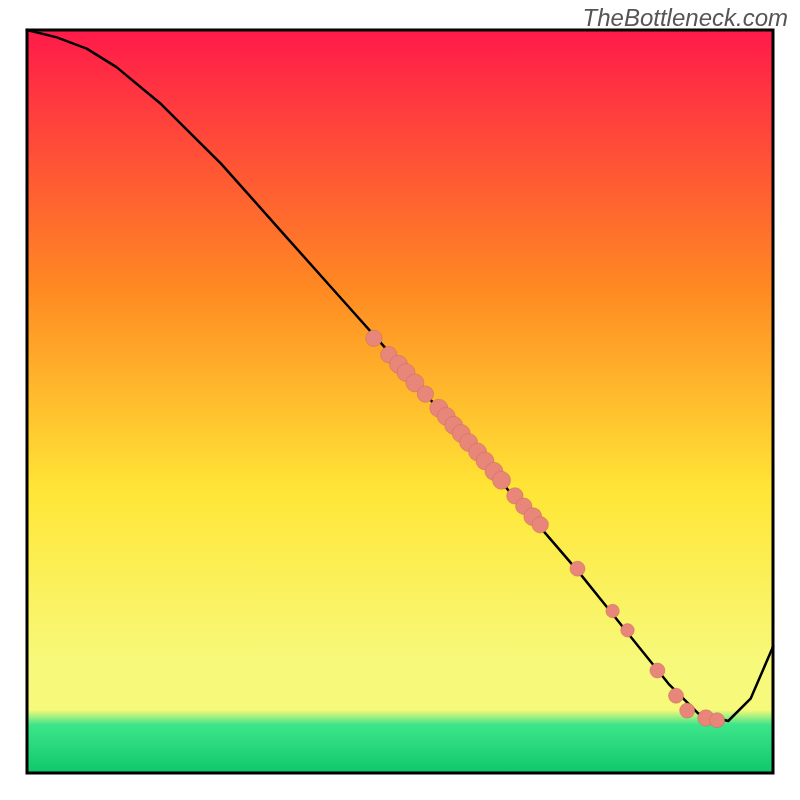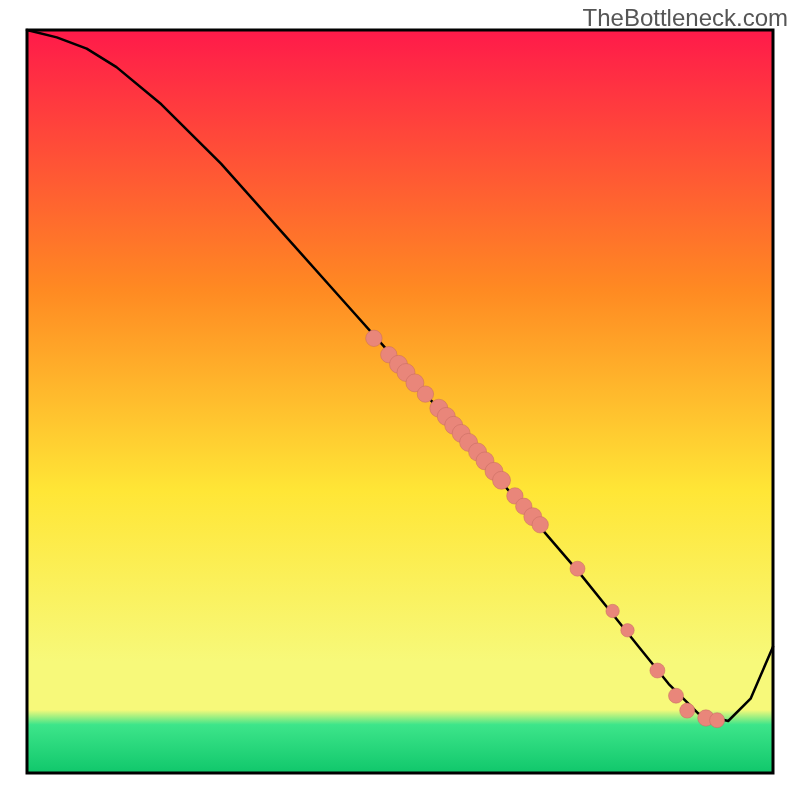--- a/index.html
+++ b/index.html
@@ -7,20 +7,21 @@
     padding: 0;
     width: 800px;
     height: 800px;
     overflow: hidden;
     font-family: Arial, Helvetica, sans-serif;
   }
   #container {
     position: relative;
     width: 800px;
     height: 800px;
+    font-style: italic;
   }
   svg {
     display: block;
   }
   #watermark {
     position: absolute;
     top: 4px;
     right: 12px;
     font-size: 24px;
     font-weight: 400;

